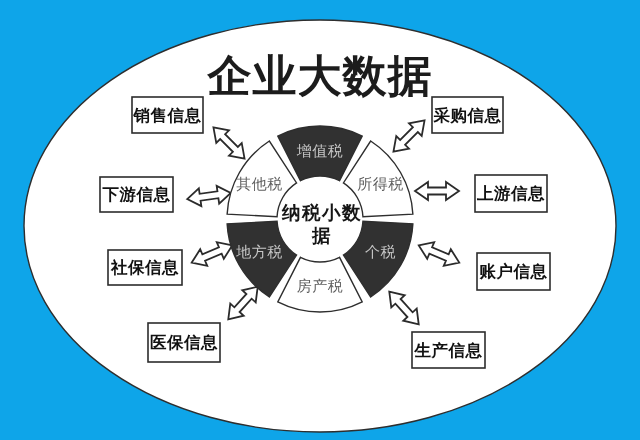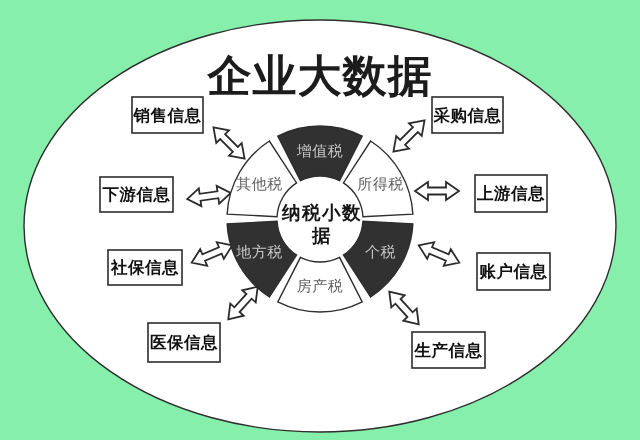--- a/index.html
+++ b/index.html
@@ -1,19 +1,19 @@
 <!DOCTYPE html>
 <html><head>
 <meta charset="utf-8">
 <style>
   html, body { margin: 0; padding: 0; background: #ffffff; }
   .canvas {
     position: relative;
     width: 640px; height: 440px;
-    background: #86efac;
+    background: #0ea5e9;
     font-family: "Liberation Sans", "DejaVu Sans", sans-serif;
     overflow: hidden;
   }
   svg { display: block; }
 
   .outer-ellipse { fill: #ffffff; stroke: #2e2e2e; stroke-width: 1.4; }
 
   .diagram-title {
     font-size: 44px;
     font-weight: 700;

